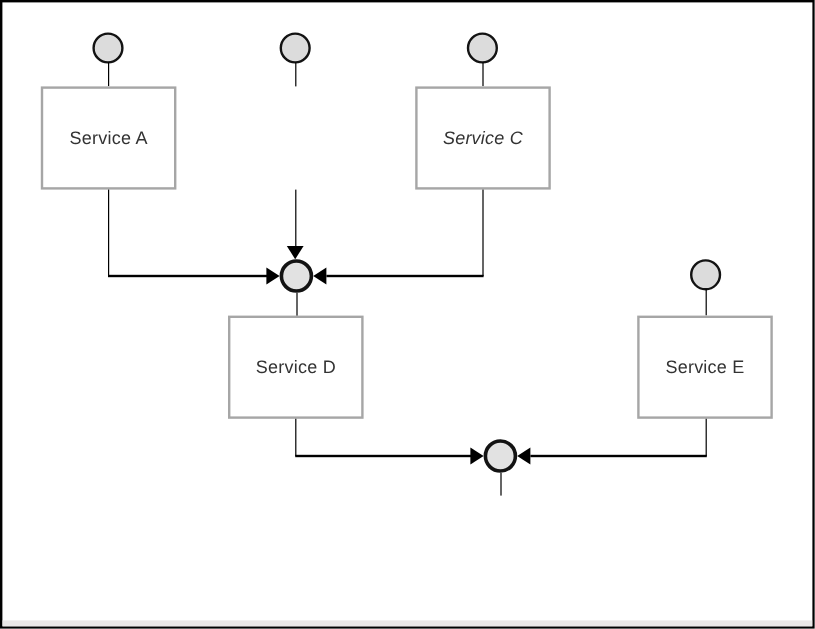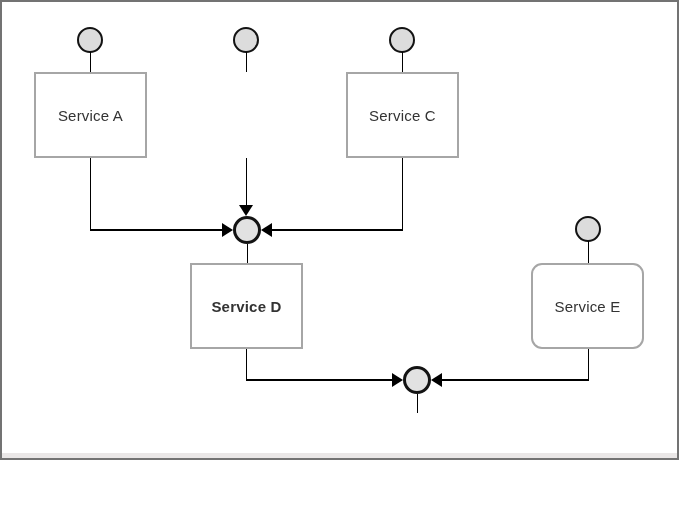--- a/index.html
+++ b/index.html
@@ -4,23 +4,23 @@
 <style>
   html, body {
     margin: 0;
     padding: 0;
     background: #ffffff;
     font-family: "Liberation Sans", sans-serif;
   }
   .page {
     position: relative;
     width: 679px;
-    height: 460px;
+    height: 524px;
     background: #ffffff;
-    border: 2px solid #737373;
+    border: 2px solid #000000;
     box-sizing: border-box;
     overflow: hidden;
     padding-left: 26px;
   }
   .bottom-bar {
     position: absolute;
     left: 0;
     bottom: 0;
     width: 100%;
     height: 5px;
@@ -104,27 +104,27 @@
   <div class="event-circle" style="left:573px; top:214px;"></div>
 
   <div class="line v" style="left:87.5px;  top:50px; height:20px;"></div>
   <div class="line v" style="left:243.5px; top:50px; height:20px;"></div>
   <div class="line v" style="left:399.5px; top:50px; height:20px;"></div>
   <div class="line v" style="left:585.5px; top:239px; height:22px;"></div>
 
   <div class="node" style="left:32px;  top:70px;">
     <span class="label">Service A</span>
   </div>
-  <div class="node" style="left:344px; top:70px;">
+  <div class="node" style="left:344px; top:70px;font-style:italic;">
     <span class="label">Service C</span>
   </div>
-  <div class="node" style="left:188px; top:261px;font-weight:bold;">
+  <div class="node" style="left:188px; top:261px;">
     <span class="label">Service D</span>
   </div>
-  <div class="node" style="left:529px; top:261px;border-radius:11px;">
+  <div class="node" style="left:529px; top:261px;">
     <span class="label">Service E</span>
   </div>
 
   <div class="line v" style="left:87.5px; top:156px; height:72px;"></div>
   <div class="line h" style="left:87.5px; top:227px; width:133px;"></div>
   <div class="arrow right" style="left:220px; top:221px;"></div>
 
   <div class="line v" style="left:243.5px; top:156px; height:47px;"></div>
   <div class="arrow down" style="left:237px; top:203px;"></div>
 

